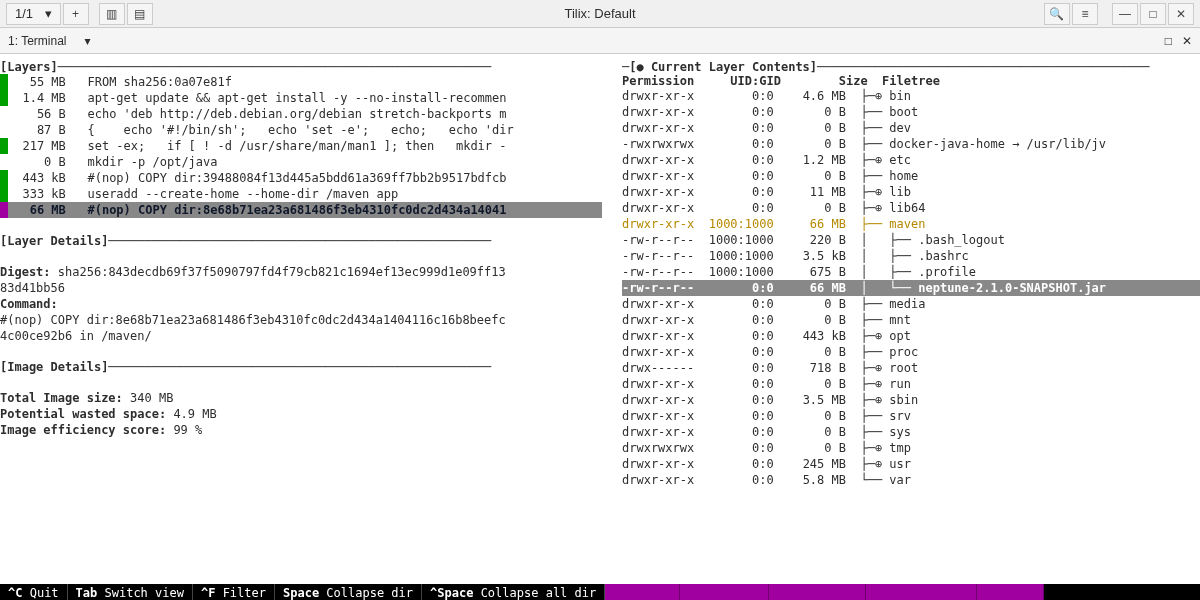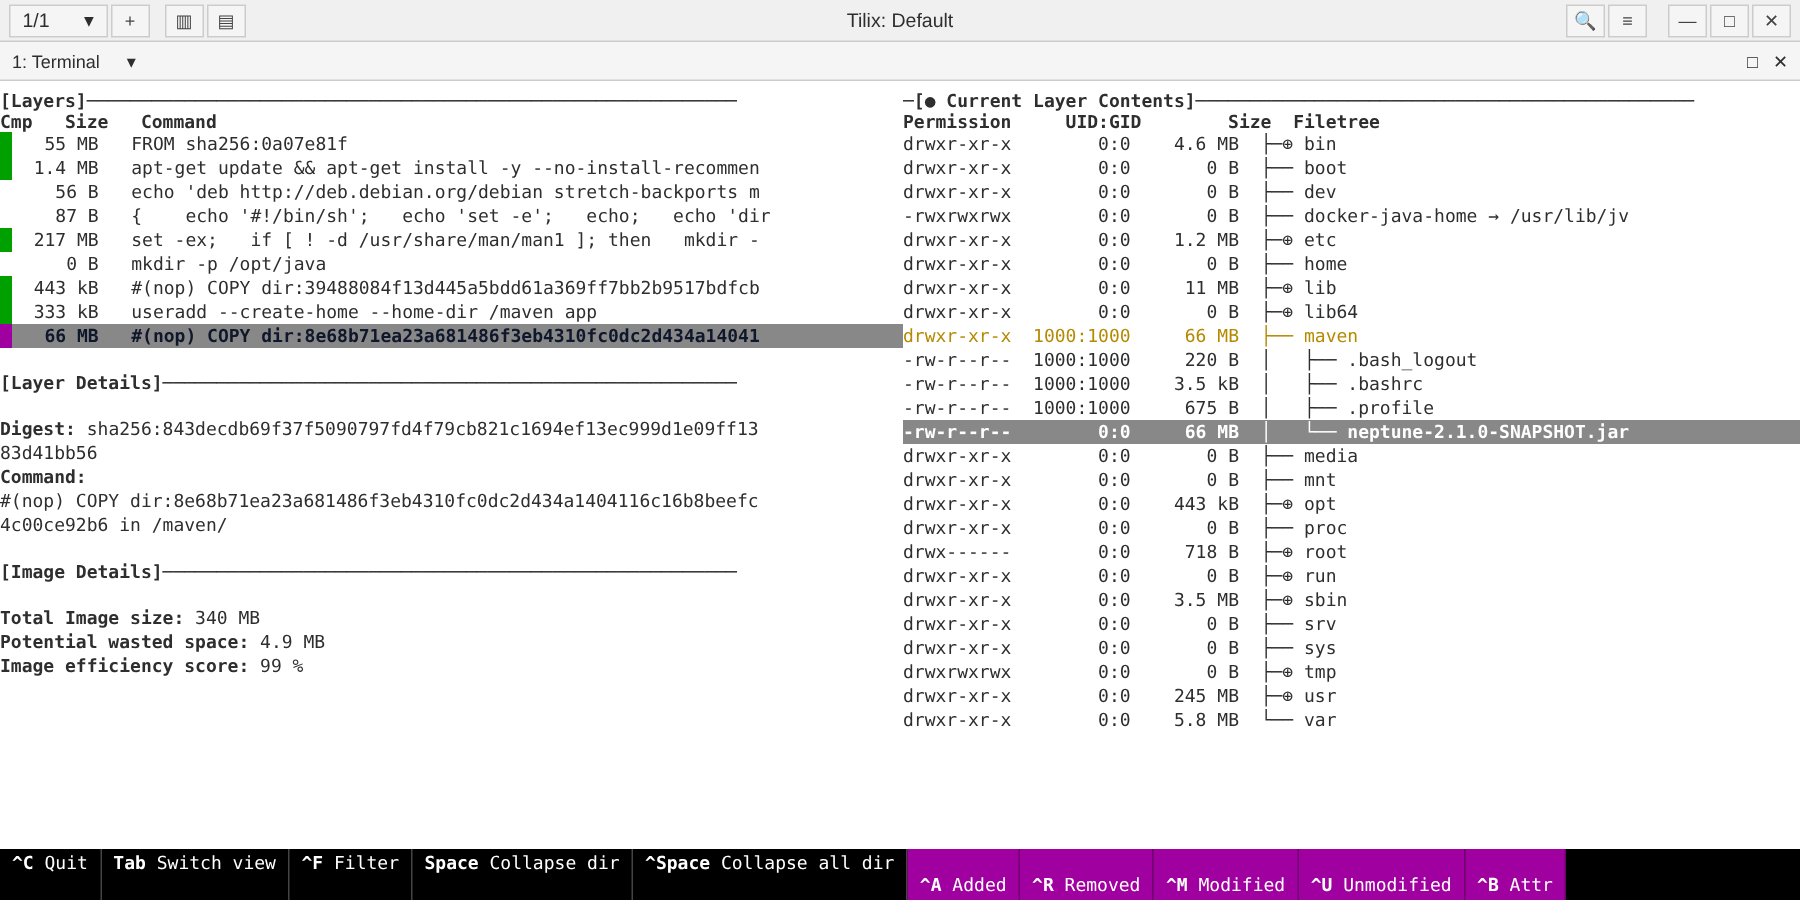--- a/index.html
+++ b/index.html
@@ -36,21 +36,21 @@
   font-size: 12px;
   color: #444;
 }
 .tb-session {
   background: #f5f5f5;
   border: 1px solid #ccc;
   padding: 2px 8px;
   height: 22px;
   display: inline-flex;
   align-items: center;
-  gap: 23px;
+  gap: 12px;
 }
 .tb-spacer { flex: 1; }
 .tb-title { position: absolute; left: 50%; transform: translateX(-50%); font-weight: 500; text-align: right; }
 .titlebar-right { display: flex; align-items: center; gap: 2px; }
 .tabbar {
   height: 26px;
   background: #f5f5f5;
   border-bottom: 1px solid #ccc;
   display: flex;
   align-items: center;
@@ -64,36 +64,36 @@
   flex: 1;
   background: #fff;
   color: #2e2e2e;
   overflow: hidden;
   display: flex;
   flex-direction: column;
   padding-top: 6px;
 }
 .panes { display: flex; flex: 1; overflow: hidden; }
 .left-pane { width: 602px; overflow: hidden; }
-.right-pane { flex: 1; overflow: hidden; }
+.right-pane { flex: 1; overflow: hidden; margin-left: 20px; }
 .section-title {
   white-space: pre;
   font-weight: bold;
 }
 .hdr-row { font-weight: bold; white-space: pre; }
 .row { white-space: pre; display: flex; height: 16px; line-height: 16px; }
 .bar { width: 8px; height: 16px; display: inline-block; }
 .bar-green { background: #00a000; }
 .bar-purple { background: #a000a0; }
 .bar-none { background: transparent; }
 .sel { background: #888; color: #0f172a; font-weight: bold; }
 .orange { color: #b58900; }
 .filetree-sel { background: #888; color: #fff; font-weight: bold; }
 .footer {
-  height: 34px;
+  height: 16px;
   background: #000;
   color: #fff;
   display: flex;
   font-size: 12px;
   line-height: 18px;
   white-space: nowrap;
   overflow: hidden;
 }
 .footer .fi { padding: 0 8px; border-right: 1px solid #444; }
 .footer .fi b { font-weight: bold; }
@@ -134,21 +134,20 @@
   <div class="tabbar-right">
     <span>□</span>
     <span>✕</span>
   </div>
 </div>
 
 <div class="term">
   <div class="panes">
     <div class="left-pane">
       <div class="section-title">[Layers]────────────────────────────────────────────────────────────</div>
-      <div class="hdr-row">Cmp   Size   Command</div>
       <div id="layer-rows">
           <div class="row"><span class="bar bar-green"></span><span>   55 MB   FROM sha256:0a07e81f</span></div>
           <div class="row"><span class="bar bar-green"></span><span>  1.4 MB   apt-get update &amp;&amp; apt-get install -y --no-install-recommen</span></div>
           <div class="row"><span class="bar bar-none"></span><span>    56 B   echo 'deb http://deb.debian.org/debian stretch-backports m</span></div>
           <div class="row"><span class="bar bar-none"></span><span>    87 B   {    echo '#!/bin/sh';   echo 'set -e';   echo;   echo 'dir</span></div>
           <div class="row"><span class="bar bar-green"></span><span>  217 MB   set -ex;   if [ ! -d /usr/share/man/man1 ]; then   mkdir -</span></div>
           <div class="row"><span class="bar bar-none"></span><span>     0 B   mkdir -p /opt/java</span></div>
           <div class="row"><span class="bar bar-green"></span><span>  443 kB   #(nop) COPY dir:39488084f13d445a5bdd61a369ff7bb2b9517bdfcb</span></div>
           <div class="row"><span class="bar bar-green"></span><span>  333 kB   useradd --create-home --home-dir /maven app</span></div>
         </div>

